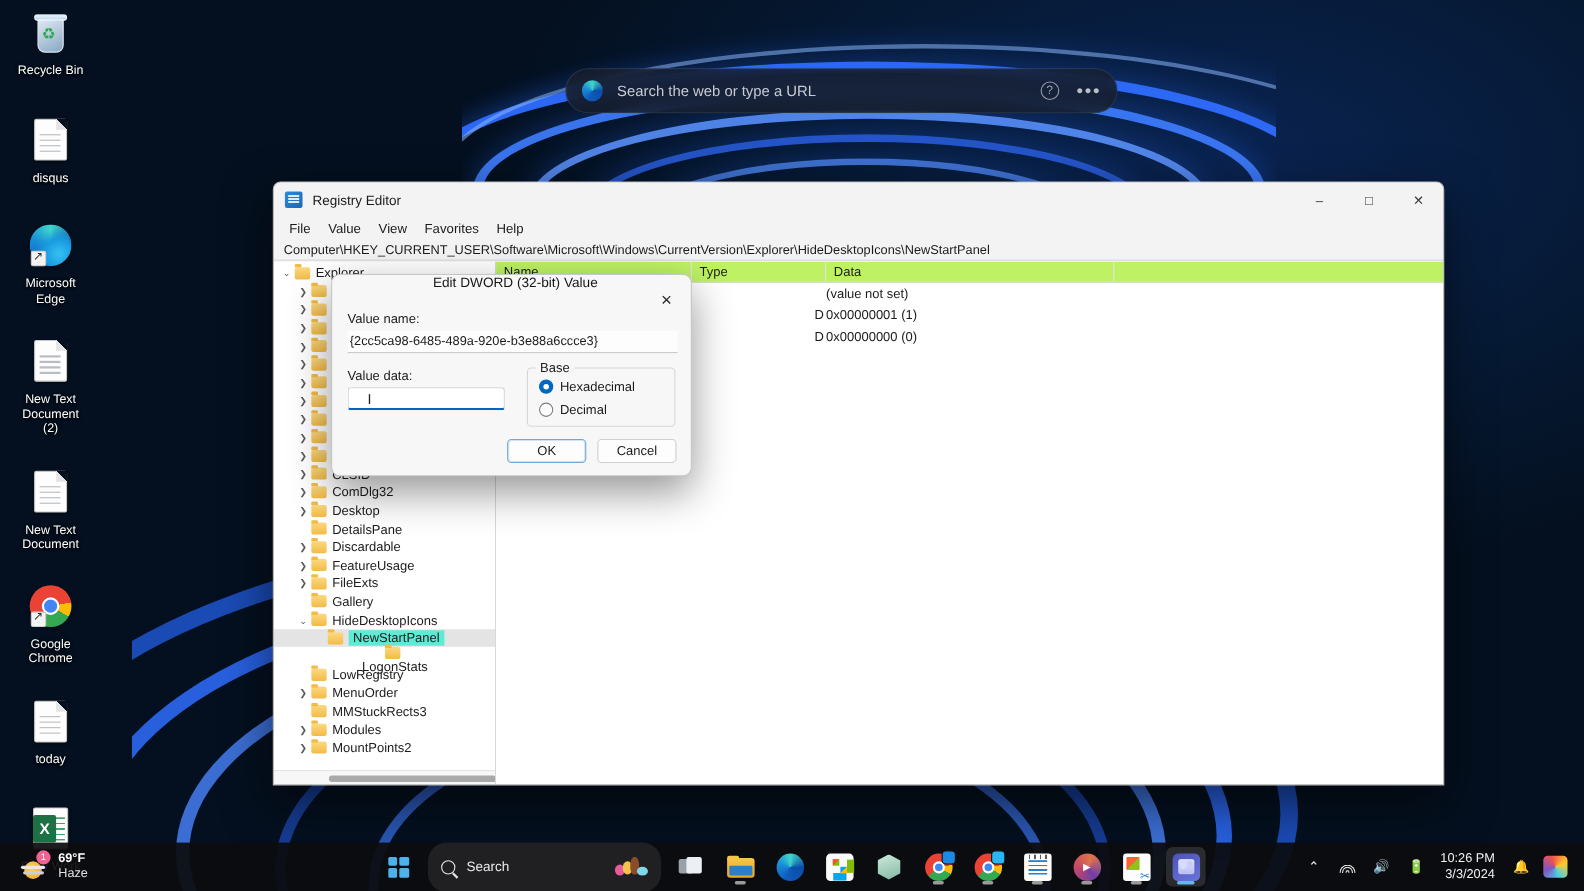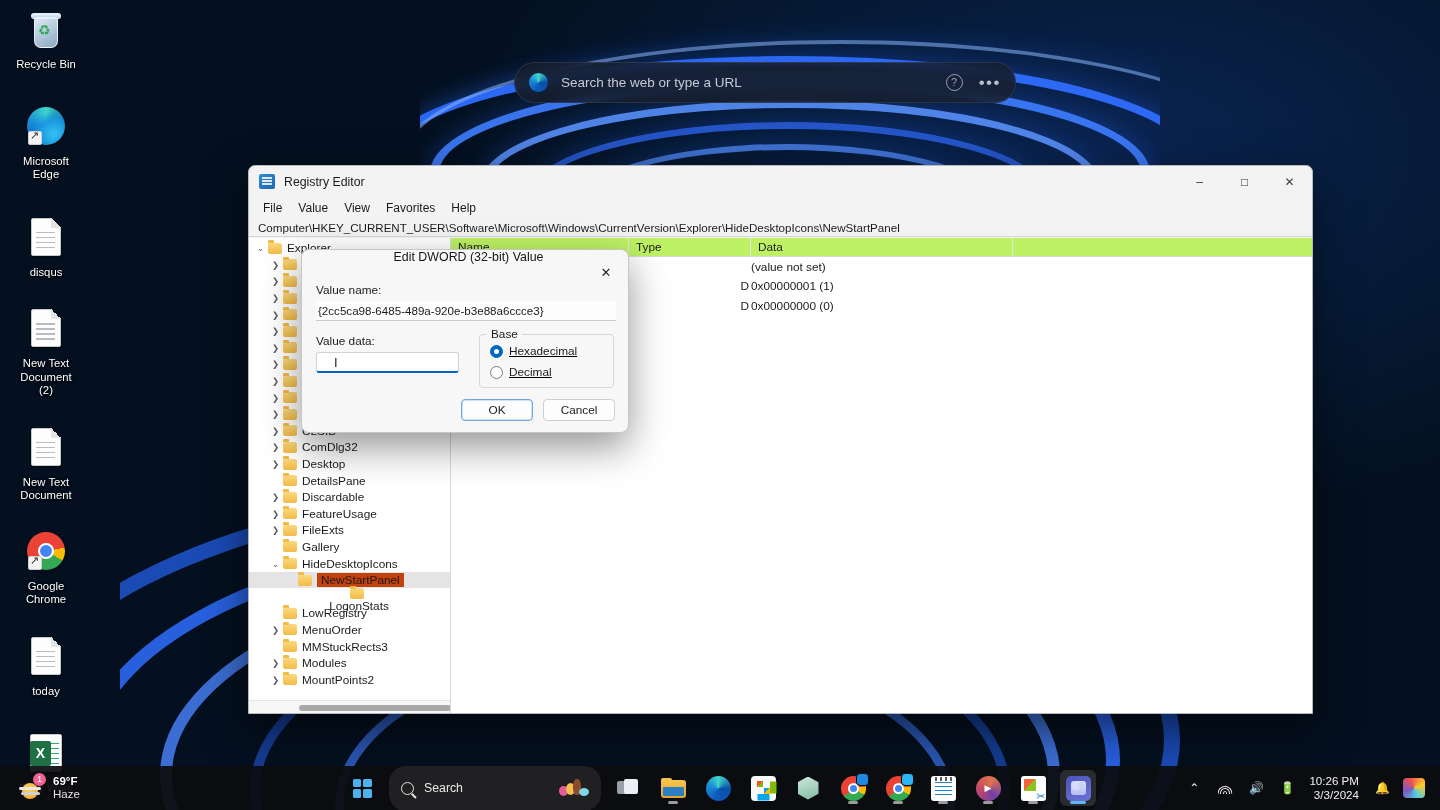--- a/index.html
+++ b/index.html
@@ -166,21 +166,21 @@
      font-size:11.6px; color:#1b1b1b; padding:0 2px; line-height:20px; }
   #row2 { display:flex; margin-top:13px; }
   #vdata-wrap { width:145px; }
   #vdata { width:143px; height:21px; background:#fff; border:1px solid #d2d2d2;
      border-bottom:2px solid #0067c0; border-radius:3px; position:relative; }
   #vdata .ibeam { position:absolute; left:17px; top:2px; font-size:13px; color:#222; line-height:15px; }
   #base-group { margin-left:20px; width:148px; border:1px solid #d7d7d7; border-radius:4px;
      padding:9px 10px 8px 10px; position:relative; }
   #base-legend { position:absolute; top:-8px; left:7px; background:#f7f7f7; padding:0 4px;
      font-size:11.8px; color:#1b1b1b; }
-  .radio { display:flex; align-items:center; margin-bottom:7px;text-decoration:underline; }
+  .radio { display:flex; align-items:center; margin-bottom:7px; }
   .radio:last-child { margin-bottom:0; }
   .rdot { width:13px; height:13px; border-radius:50%; border:1.3px solid #7b7b7b; background:#fff;
      margin-right:6px; position:relative; flex:0 0 auto; }
   .rdot.on { border:1.3px solid #0067c0; background:#0067c0; }
   .rdot.on:after { content:""; position:absolute; left:3.2px; top:3.2px; width:5px; height:5px;
      border-radius:50%; background:#fff; }
   .radio span { font-size:11.8px; color:#1b1b1b; }
   #dlg-btns { position:absolute; right:13px; bottom:11px; display:flex; gap:10px; }
   .dbtn { width:72px; height:22px; border:1px solid #cfcfcf; border-radius:4px; background:#fdfdfd;
      font-size:11.8px; color:#1b1b1b; display:flex; align-items:center; justify-content:center; }
@@ -294,37 +294,37 @@
           <div class="lid"></div>
           <div class="body"></div>
           <div class="rec">♻</div>
         </div>
     </div>
     <div class="lbl">Recycle Bin</div>
   </div>
 
   <div class="dicon" style="margin-top:26px;">
     <div class="glyph">
-      <div class="ic-edge">
-          <div class="shortcut"></div>
-        </div>
-    </div>
-    <div class="lbl">Microsoft Edge</div>
-  </div>
-
-  <div class="dicon" style="margin-top:26px;">
-    <div class="glyph">
       <div class="ic-doc">
           <div class="ln" style="top:13px"></div>
           <div class="ln" style="top:18px"></div>
         <div class="ln" style="top:23px"></div>
           <div class="ln" style="top:28px"></div>
         </div>
     </div>
     <div class="lbl">disqus</div>
+  </div>
+
+  <div class="dicon" style="margin-top:26px;">
+    <div class="glyph">
+      <div class="ic-edge">
+          <div class="shortcut"></div>
+        </div>
+    </div>
+    <div class="lbl">Microsoft Edge</div>
   </div>
 
   <div class="dicon" style="margin-top:20px;">
     <div class="glyph">
       <div class="ic-doc">
           <div class="ln" style="top:13px"></div>
           <div class="ln" style="top:18px"></div>
         <div class="ln" style="top:23px"></div>
           <div class="ln" style="top:28px"></div>
         </div>
@@ -504,21 +504,21 @@
             <span class="tlbl">Gallery</span>
           </div>
           <div class="tnode" style="padding-left: 19px;">
             <span class="chev">⌄</span>
             <span class="tfold"></span>
             <span class="tlbl">HideDesktopIcons</span>
           </div>
           <div class="tnode sel" style="padding-left: 34px;">
             <span class="line"></span>
             <span class="tfold"></span>
-            <span class="tlbl" style="background: #c2410c; padding: 0px 4px;">NewStartPanel</span>
+            <span class="tlbl" style="background: #5eead4; padding: 0px 4px;">NewStartPanel</span>
           </div>
           <div class="tnode" style="padding-left: 19px; flex-direction: column;">
             <span class="line"></span>
             <span class="tfold"></span>
             <span class="tlbl">LogonStats</span>
           </div>
           <div class="tnode" style="padding-left: 19px;">
             <span class="line"></span>
             <span class="tfold"></span>
             <span class="tlbl">LowRegistry</span>

